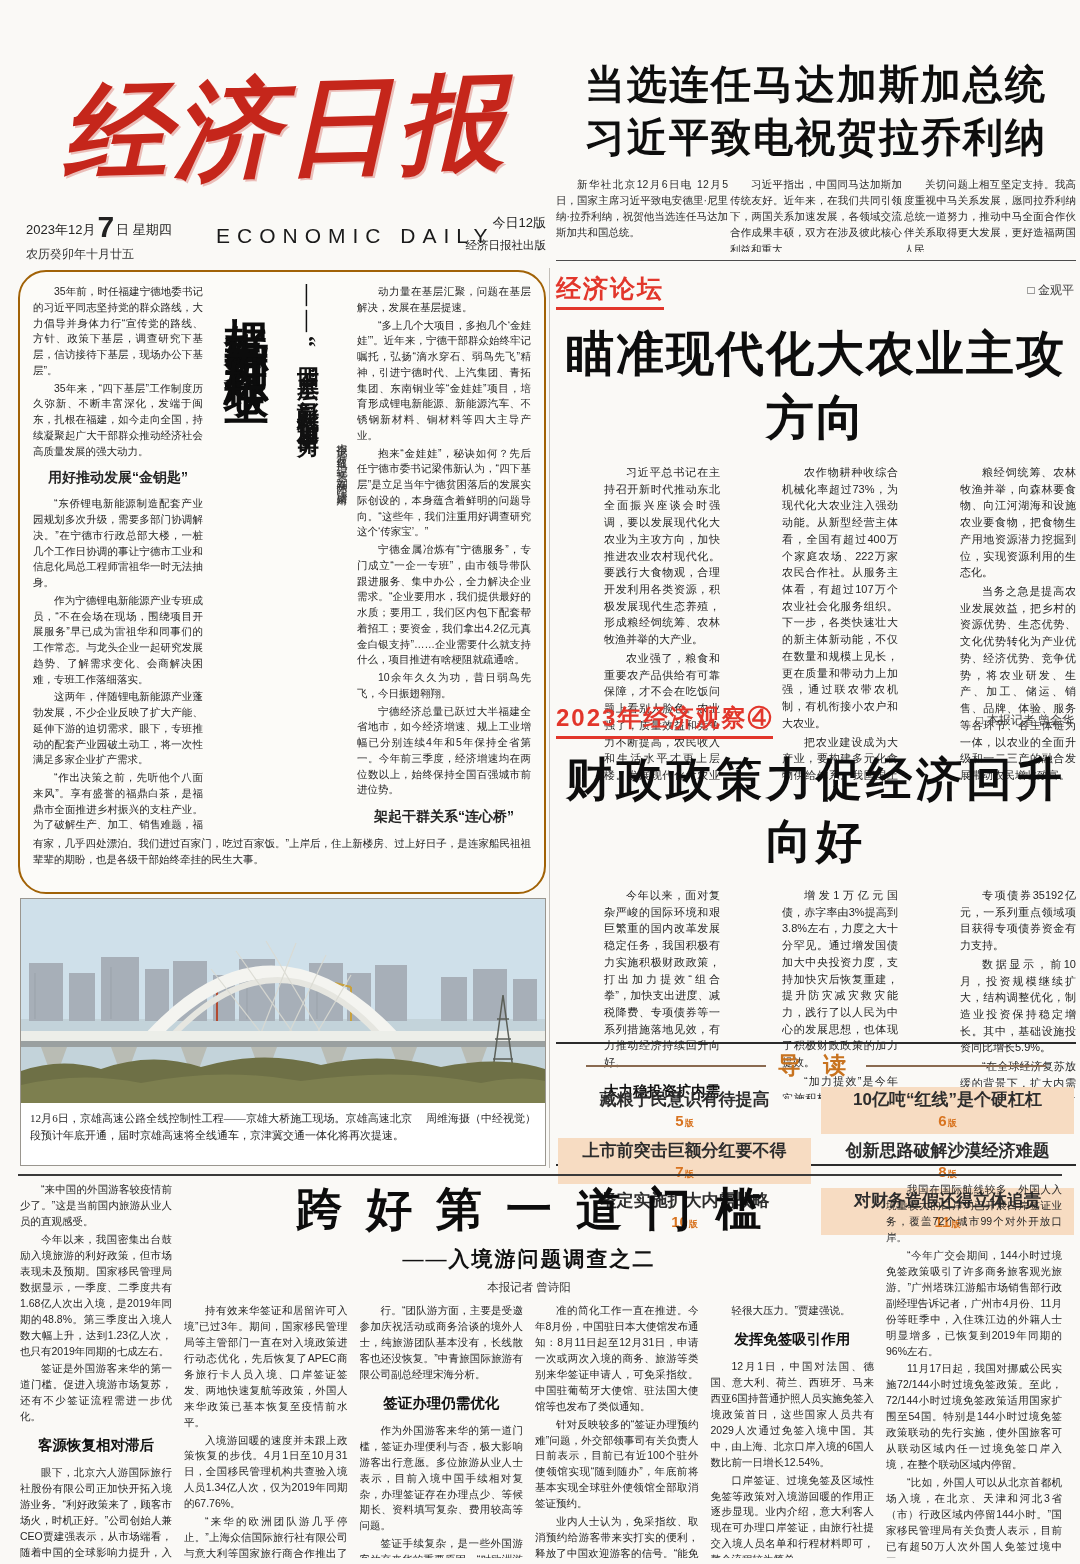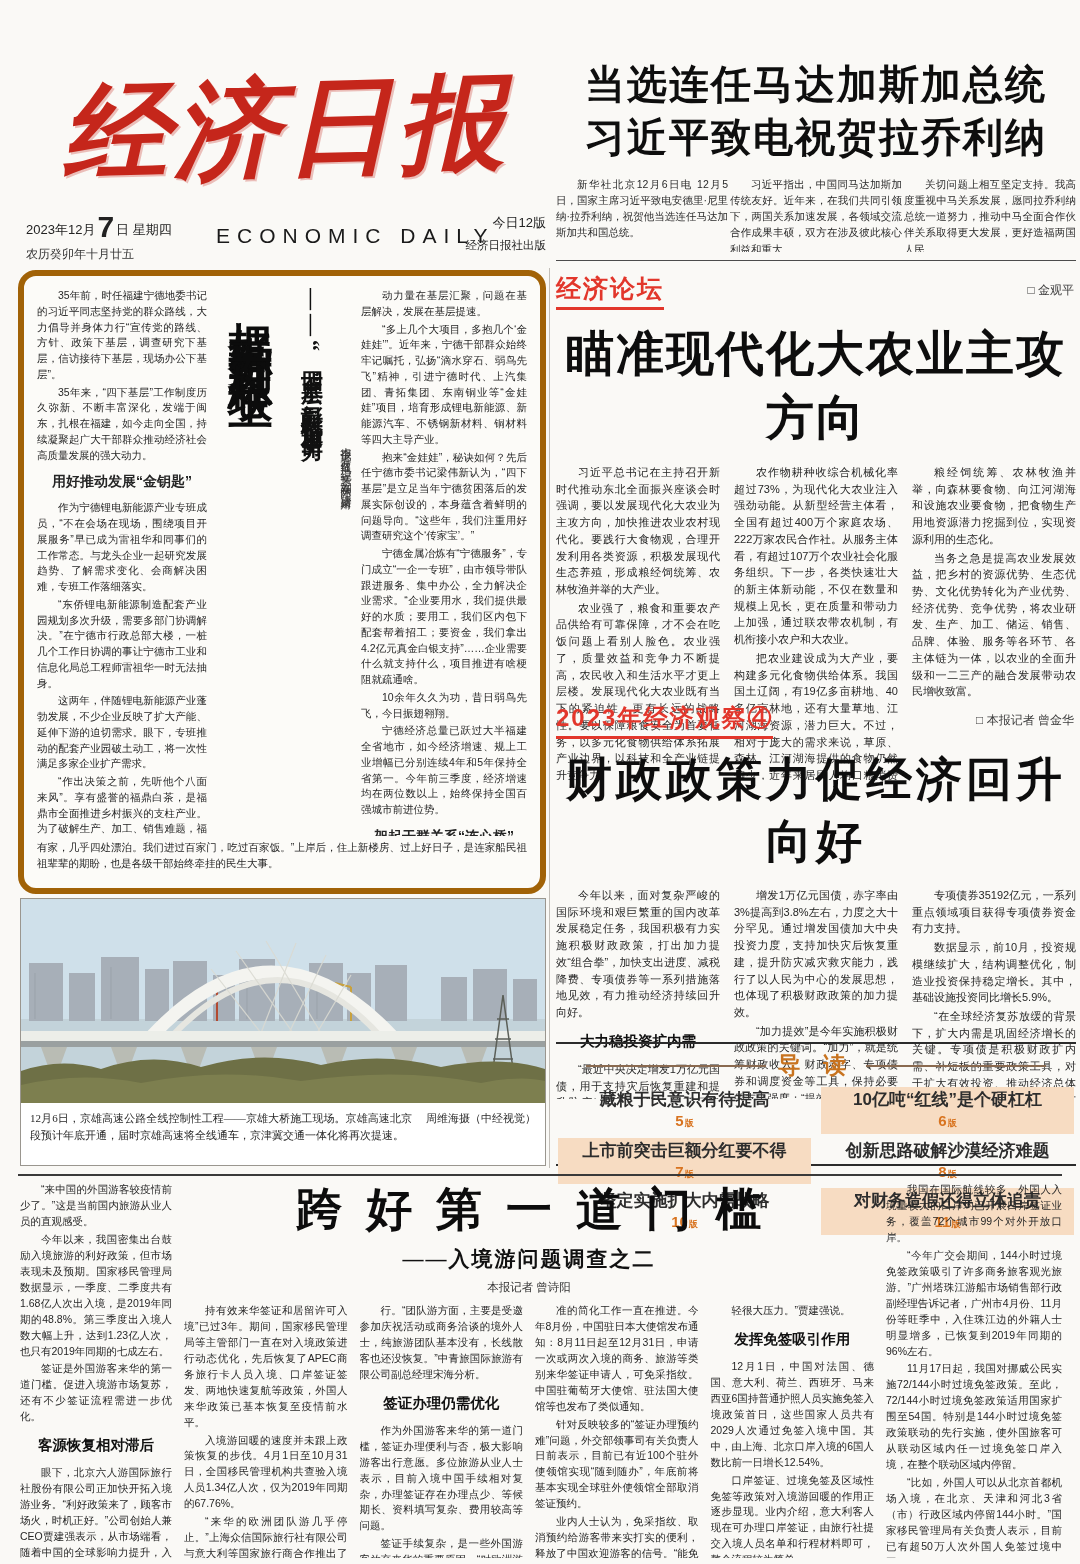--- a/index.html
+++ b/index.html
@@ -23,21 +23,21 @@
                  line-height:1.32;color:#0e0e0e;}
   .top-story .cols{display:flex;gap:2px;margin-top:12px;height:76px;overflow:hidden;}
   .top-story .cols p{flex:1;margin:0;font-size:10.5px;line-height:1.55;text-align:justify;text-indent:2em;color:#2a2a2a;}
   .rule-h{position:absolute;left:556px;top:260px;width:520px;border-top:1.5px solid #4c4c4c;}
   .rule-v{position:absolute;left:549px;top:268px;height:900px;border-left:1px solid #c2beb8;}
   
   .sec-label{display:inline-block;color:#e2362b;font-weight:900;font-size:25px;
              letter-spacing:2px;border-bottom:3px solid #e2362b;padding-bottom:2px;}
   .sec-byline{position:absolute;right:2px;top:10px;font-size:12px;color:#3d3d3d;}
   .colset{display:flex;gap:14px;margin-top:14px;overflow:hidden;}
-  .colset .col{flex:1;font-size:11px;line-height:1.52;text-align:justify;color:#262626;overflow:hidden;}
+  .colset .col{flex:1;font-size:11px;line-height:1.52;text-align:justify;color:#262626;overflow:hidden;margin-left:48px;}
   .colset p{margin:0 0 2px;text-indent:2em;}
   .sub{font-weight:900;font-size:14.5px;text-align:center;text-indent:0 !important;
        margin:9px 0 !important;color:#111;font-family:"Liberation Sans",sans-serif;}
   
   .forum{position:absolute;left:556px;top:272px;width:520px;}
   .forum h2{margin:12px 0 0;font-size:48px;font-weight:900;letter-spacing:2px;text-align:center;color:#0d0d0d;}
   .forum .colset{height:316px;}
   
   .observe{position:absolute;left:556px;top:702px;width:520px;}
   .observe .sec-label{font-size:24px;}
@@ -51,21 +51,21 @@
   .dd-line{flex:1;height:2px;background:#8a6a50;}
   .dd-title{color:#c8731f;font-size:23px;font-weight:900;letter-spacing:8px;}
   .dd-grid{display:grid;grid-template-columns:1fr 1fr;gap:4px 10px;padding:0 2px;}
   .dd-item{display:flex;align-items:center;justify-content:flex-end;
            font-size:17px;font-weight:800;color:#2d2d2d;padding:2px 6px;line-height:1.25;flex-direction:column;}
   .dd-item.hl{background:#f7dcc2;}
   .dd-page b{color:#d8731f;font-size:15px;font-weight:800;}
   .dd-page i{font-style:normal;color:#d8731f;font-size:9px;margin-left:1px;}
   
   .feature{position:absolute;left:18px;top:270px;width:528px;height:624px;box-sizing:border-box;
-           border:6px solid #a16207;border-radius:18px;background:#fcfbf8;padding:12px 13px 8px;}
+           border:2px solid #a16207;border-radius:28px;background:#fcfbf8;padding:12px 13px 8px;}
   .feature .row{display:flex;height:548px;overflow:hidden;}
   .f-col{font-size:10.5px;line-height:1.5;text-align:justify;color:#262626;overflow:hidden;}
   .f-col p{margin:0 0 2px;text-indent:2em;}
   .f-colA{width:170px;}
   .f-colE{flex:1;}
   .f-head{writing-mode:vertical-rl;font-size:44px;font-weight:900;letter-spacing:7px;
           color:#0c0c0c;width:64px;margin:0 6px 0 10px;font-family:"Liberation Sans",sans-serif;}
   .f-subtitle{writing-mode:vertical-rl;font-family:"Liberation Serif",serif;font-weight:700;
               font-size:22px;letter-spacing:4px;width:40px;color:#111;margin-right:4px;}
   .f-byline{writing-mode:vertical-rl;font-size:11px;color:#333;width:22px;margin:150px 8px 0 0;letter-spacing:2px;}
@@ -125,22 +125,22 @@
 
   <div class="feature">
     <div class="row">
       <div class="f-col f-colA">
         <div>
             <p>35年前，时任福建宁德地委书记的习近平同志坚持党的群众路线，大力倡导并身体力行“宣传党的路线、方针、政策下基层，调查研究下基层，信访接待下基层，现场办公下基层”。</p>
             <p>35年来，“四下基层”工作制度历久弥新、不断丰富深化，发端于闽东，扎根在福建，如今走向全国，持续凝聚起广大干部群众推动经济社会高质量发展的强大动力。</p>
           </div>
         <p class="f-sub">用好推动发展“金钥匙”</p>
         <div>
+            <p>“东侨锂电新能源制造配套产业园规划多次升级，需要多部门协调解决。”在宁德市行政总部大楼，一桩几个工作日协调的事让宁德市工业和信息化局总工程师雷祖华一时无法抽身。</p>
             <p>作为宁德锂电新能源产业专班成员，“不在会场在现场，围绕项目开展服务”早已成为雷祖华和同事们的工作常态。与龙头企业一起研究发展趋势、了解需求变化、会商解决困难，专班工作落细落实。</p>
-            <p>“东侨锂电新能源制造配套产业园规划多次升级，需要多部门协调解决。”在宁德市行政总部大楼，一桩几个工作日协调的事让宁德市工业和信息化局总工程师雷祖华一时无法抽身。</p>
             <p>这两年，伴随锂电新能源产业蓬勃发展，不少企业反映了扩大产能、延伸下游的迫切需求。眼下，专班推动的配套产业园破土动工，将一次性满足多家企业扩产需求。</p>
             <p>“作出决策之前，先听他个八面来风”。享有盛誉的福鼎白茶，是福鼎市全面推进乡村振兴的支柱产业。为了破解生产、加工、销售难题，福鼎市镇村三级干部走遍几十万亩茶山茶园，踏遍“千山万水”，访遍“千家万户”，历经“千辛万苦”。</p>
           </div>
       </div>
       <div class="f-head">把好事办到百姓心坎上</div>
       <div class="f-subtitle">——“四下基层”彰显时代价值和生命力</div>
       <div class="f-byline">本报记者 曹红艳 纪文慧 刘春沐阳 梁婧婧</div>
       <div class="f-col f-colE">
         <div>
             <p>动力量在基层汇聚，问题在基层解决，发展在基层提速。</p>

